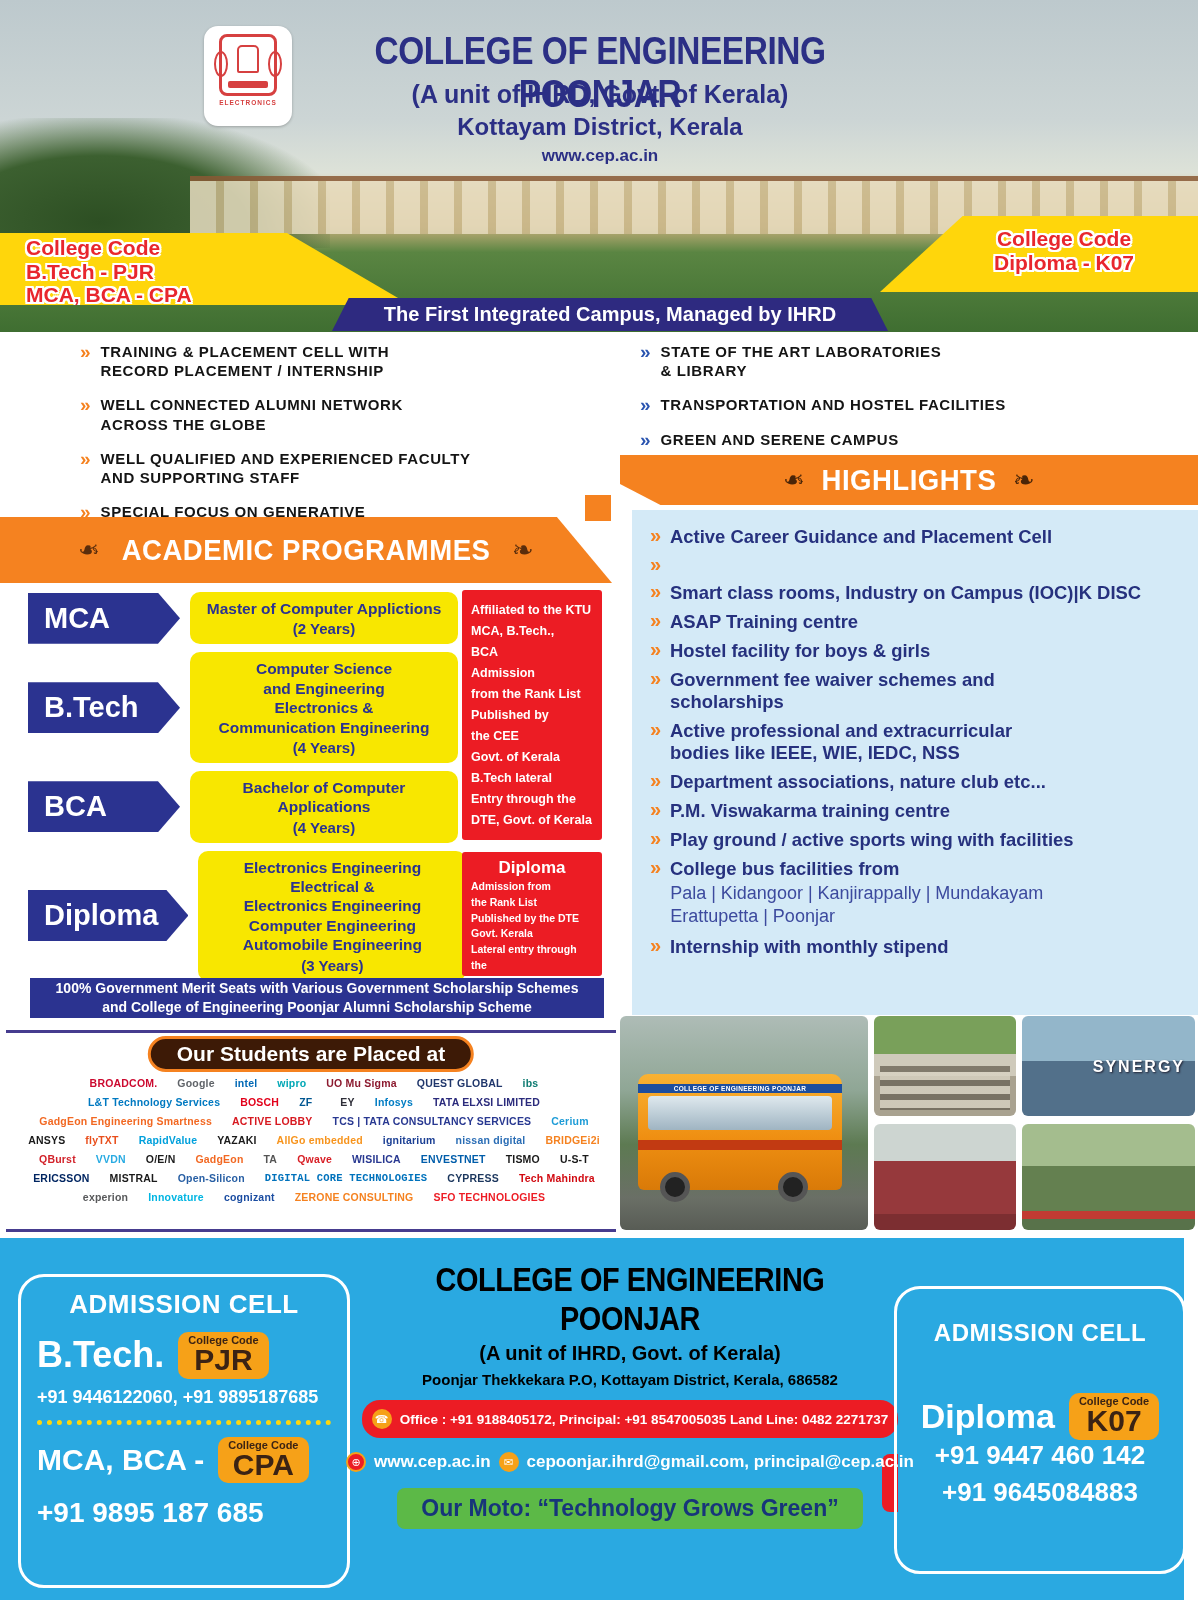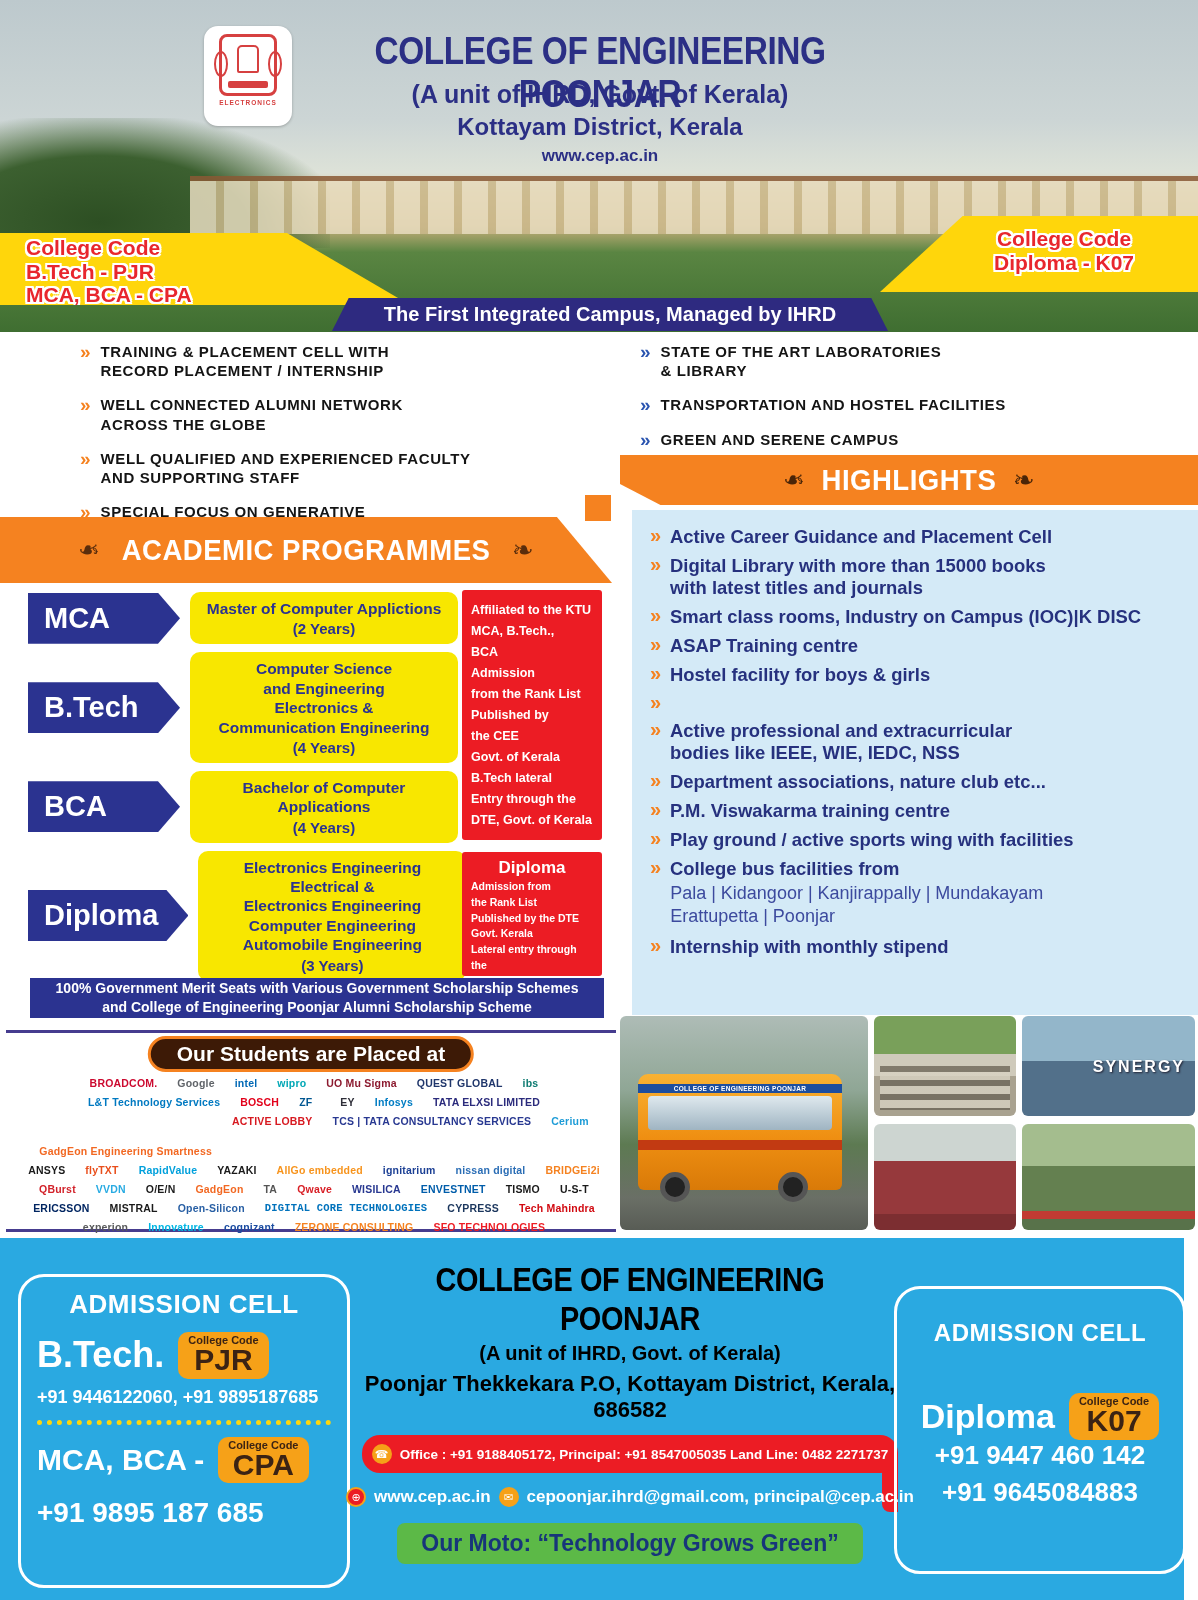--- a/index.html
+++ b/index.html
@@ -130,21 +130,21 @@
   .adm-row { display:flex; align-items:center; gap:14px; margin-top:12px; }
   .adm-prog { color:#fff; font-weight:900; }
   .badge { background:#f6a118; border-radius:10px; padding:2px 10px 4px; text-align:center; }
   .badge-label { display:block; color:#3b2314; font-weight:800; font-size:11px; }
   .badge-code { display:block; color:#3b2314; font-weight:900; font-size:30px; line-height:.95;text-align:center; }
   .adm-phone { color:#fff; font-weight:800; }
   .dots { border-top:5px dotted #ffd60b; margin:12px 0 2px; }
   .center-col { position:absolute; left:362px; top:22px; width:536px; text-align:center; }
   .c-title { color:#000; font-weight:900; font-size:34px; transform:scaleX(.85); letter-spacing:-.5px; }
   .c-sub1 { color:#000; font-weight:800; font-size:20px; margin-top:4px; }
-  .c-sub2 { color:#000; font-weight:800; font-size:22px; margin-top:6px; }
+  .c-sub2 { color:#000; font-weight:800; font-size:15px; margin-top:6px; }
   .contact-pill { margin-top:12px; background:#ec1c24; border-radius:18px; padding:9px 10px;
     display:flex; align-items:center; justify-content:center; gap:8px; }
   .contact-txt { color:#fff; font-weight:800; font-size:13.5px; white-space:nowrap; }
   .ico-circle { width:20px; height:20px; border-radius:50%; background:#f6a118; color:#fff;
     display:inline-flex; align-items:center; justify-content:center; font-size:11px; flex:0 0 auto; }
   .ico-red { background:#ec1c24; border:2px solid #f6a118; }
   .web-line { margin-top:14px; display:flex; align-items:center; justify-content:center; gap:8px; }
   .web-txt { color:#fff; font-weight:800; font-size:17px; white-space:nowrap; }
   .moto { display:inline-block; margin-top:16px; background:#5cb947; border-radius:8px;
     padding:7px 24px; color:#17357a; font-weight:900; font-size:23px; }
@@ -307,25 +307,20 @@
   <div class="abs hl-panel">
       <div class="hl-item">
       <span class="chev hl-chev">»</span>
       <div>
         <div class="hl-text pre">Active Career Guidance and Placement Cell</div>
 
       </div>
     </div>
       <div class="hl-item">
       <span class="chev hl-chev">»</span>
-      <div>
-        <div class="hl-text pre">Digital Library with more than 15000 books
-with latest titles and journals</div>
-
-      </div>
     </div>
       <div class="hl-item">
       <span class="chev hl-chev">»</span>
       <div>
         <div class="hl-text pre">Smart class rooms, Industry on Campus (IOC)|K DISC</div>
 
       </div>
     </div>
       <div class="hl-item">
       <span class="chev hl-chev">»</span>
@@ -336,20 +331,25 @@
     </div>
       <div class="hl-item">
       <span class="chev hl-chev">»</span>
       <div>
         <div class="hl-text pre">Hostel facility for boys &amp; girls</div>
 
       </div>
     </div>
       <div class="hl-item">
       <span class="chev hl-chev">»</span>
+      <div>
+        <div class="hl-text pre">Government fee waiver schemes and
+scholarships</div>
+
+      </div>
     </div>
       <div class="hl-item">
       <span class="chev hl-chev">»</span>
       <div>
         <div class="hl-text pre">Active professional and extracurricular
 bodies like IEEE, WIE, IEDC, NSS</div>
 
       </div>
     </div>
       <div class="hl-item">
@@ -399,21 +399,21 @@
         <span class="logo-chip" style="color: rgb(0, 167, 181);">wipro</span>
         <span class="logo-chip" style="color: rgb(140, 26, 47);">UO Mu Sigma</span>
         <span class="logo-chip" style="color: rgb(32, 54, 107);">QUEST GLOBAL</span>
         <span class="logo-chip" style="color: rgb(12, 122, 112);">ibs</span>
         <span class="logo-chip" style="color: rgb(0, 121, 193);">L&amp;T Technology Services</span>
         <span class="logo-chip" style="color: rgb(226, 0, 26);">BOSCH</span>
         <span class="logo-chip" style="color: rgb(0, 86, 145);">ZF</span>
         <span class="logo-chip" style="color: rgb(46, 46, 56); margin-left: 8px;">EY</span>
         <span class="logo-chip" style="color: rgb(0, 124, 195);">Infosys</span>
         <span class="logo-chip" style="color: rgb(43, 43, 124);">TATA ELXSI LIMITED</span>
-        <span class="logo-chip" style="color: rgb(242, 104, 34); margin-top: 30px;">GadgEon Engineering Smartness</span>
+        <span class="logo-chip" style="color: rgb(242, 104, 34);">GadgEon Engineering Smartness</span>
         <span class="logo-chip" style="color: rgb(215, 25, 32);">ACTIVE LOBBY</span>
         <span class="logo-chip" style="color: rgb(40, 56, 145);">TCS | TATA CONSULTANCY SERVICES</span>
         <span class="logo-chip" style="color: rgb(30, 156, 215);">Cerium</span>
         <span class="logo-chip" style="color: rgb(26, 26, 26);">ANSYS</span>
         <span class="logo-chip" style="color: rgb(233, 78, 27);">flyTXT</span>
         <span class="logo-chip" style="color: rgb(0, 160, 220);">RapidValue</span>
         <span class="logo-chip" style="color: rgb(26, 26, 26);">YAZAKI</span>
         <span class="logo-chip" style="color: rgb(247, 148, 29);">AllGo embedded</span>
         <span class="logo-chip" style="color: rgb(27, 63, 148);">ignitarium</span>
         <span class="logo-chip" style="color: rgb(42, 109, 181);">nissan digital</span>

